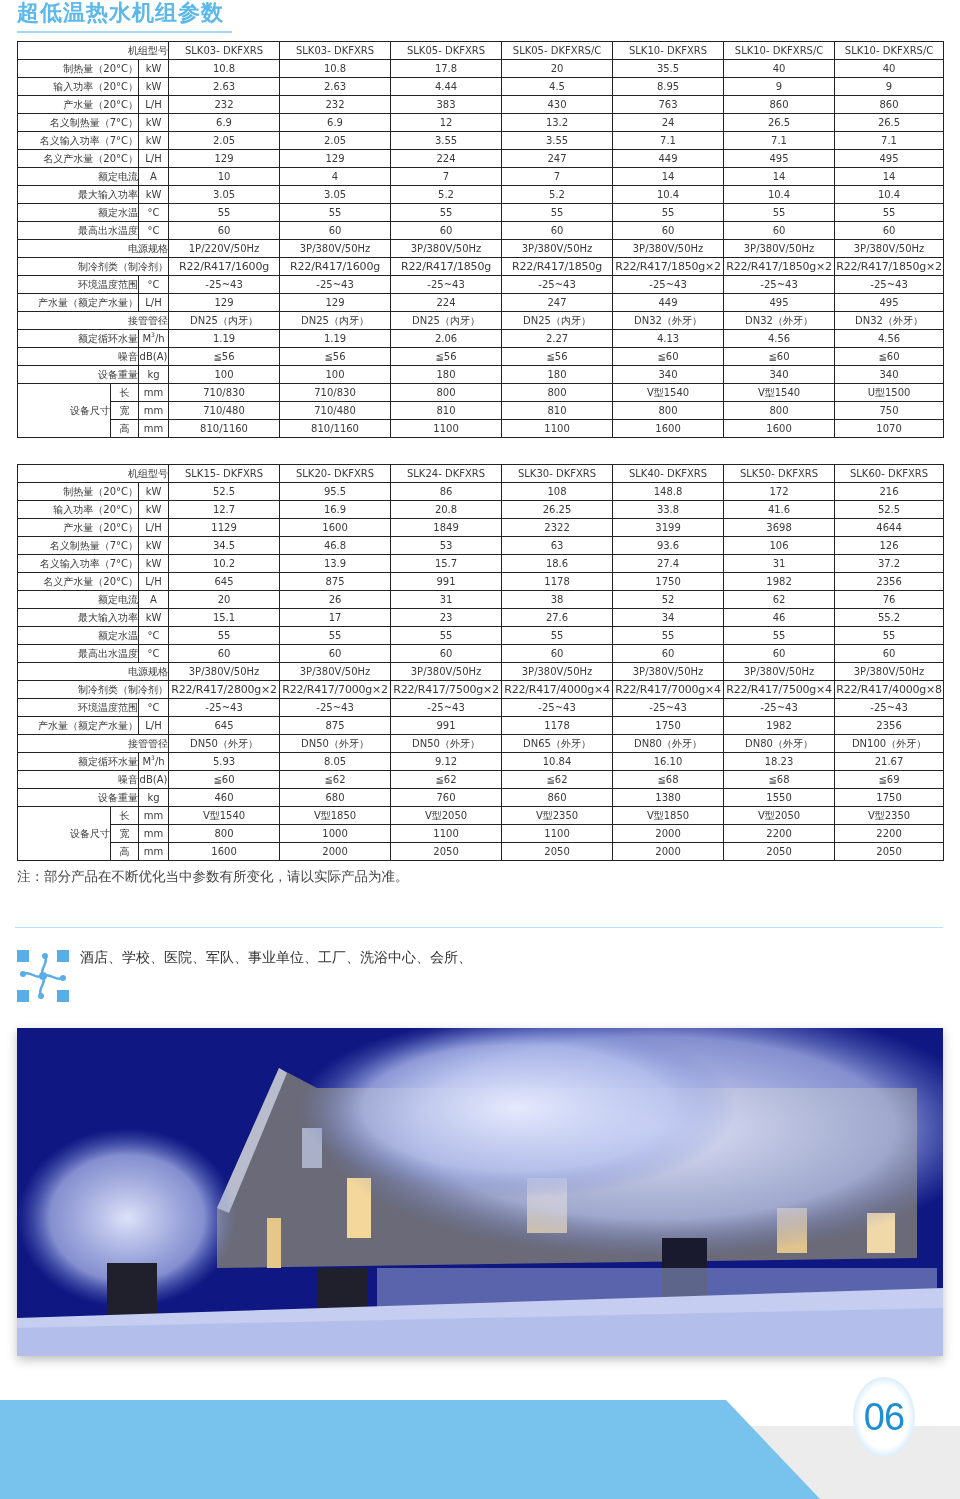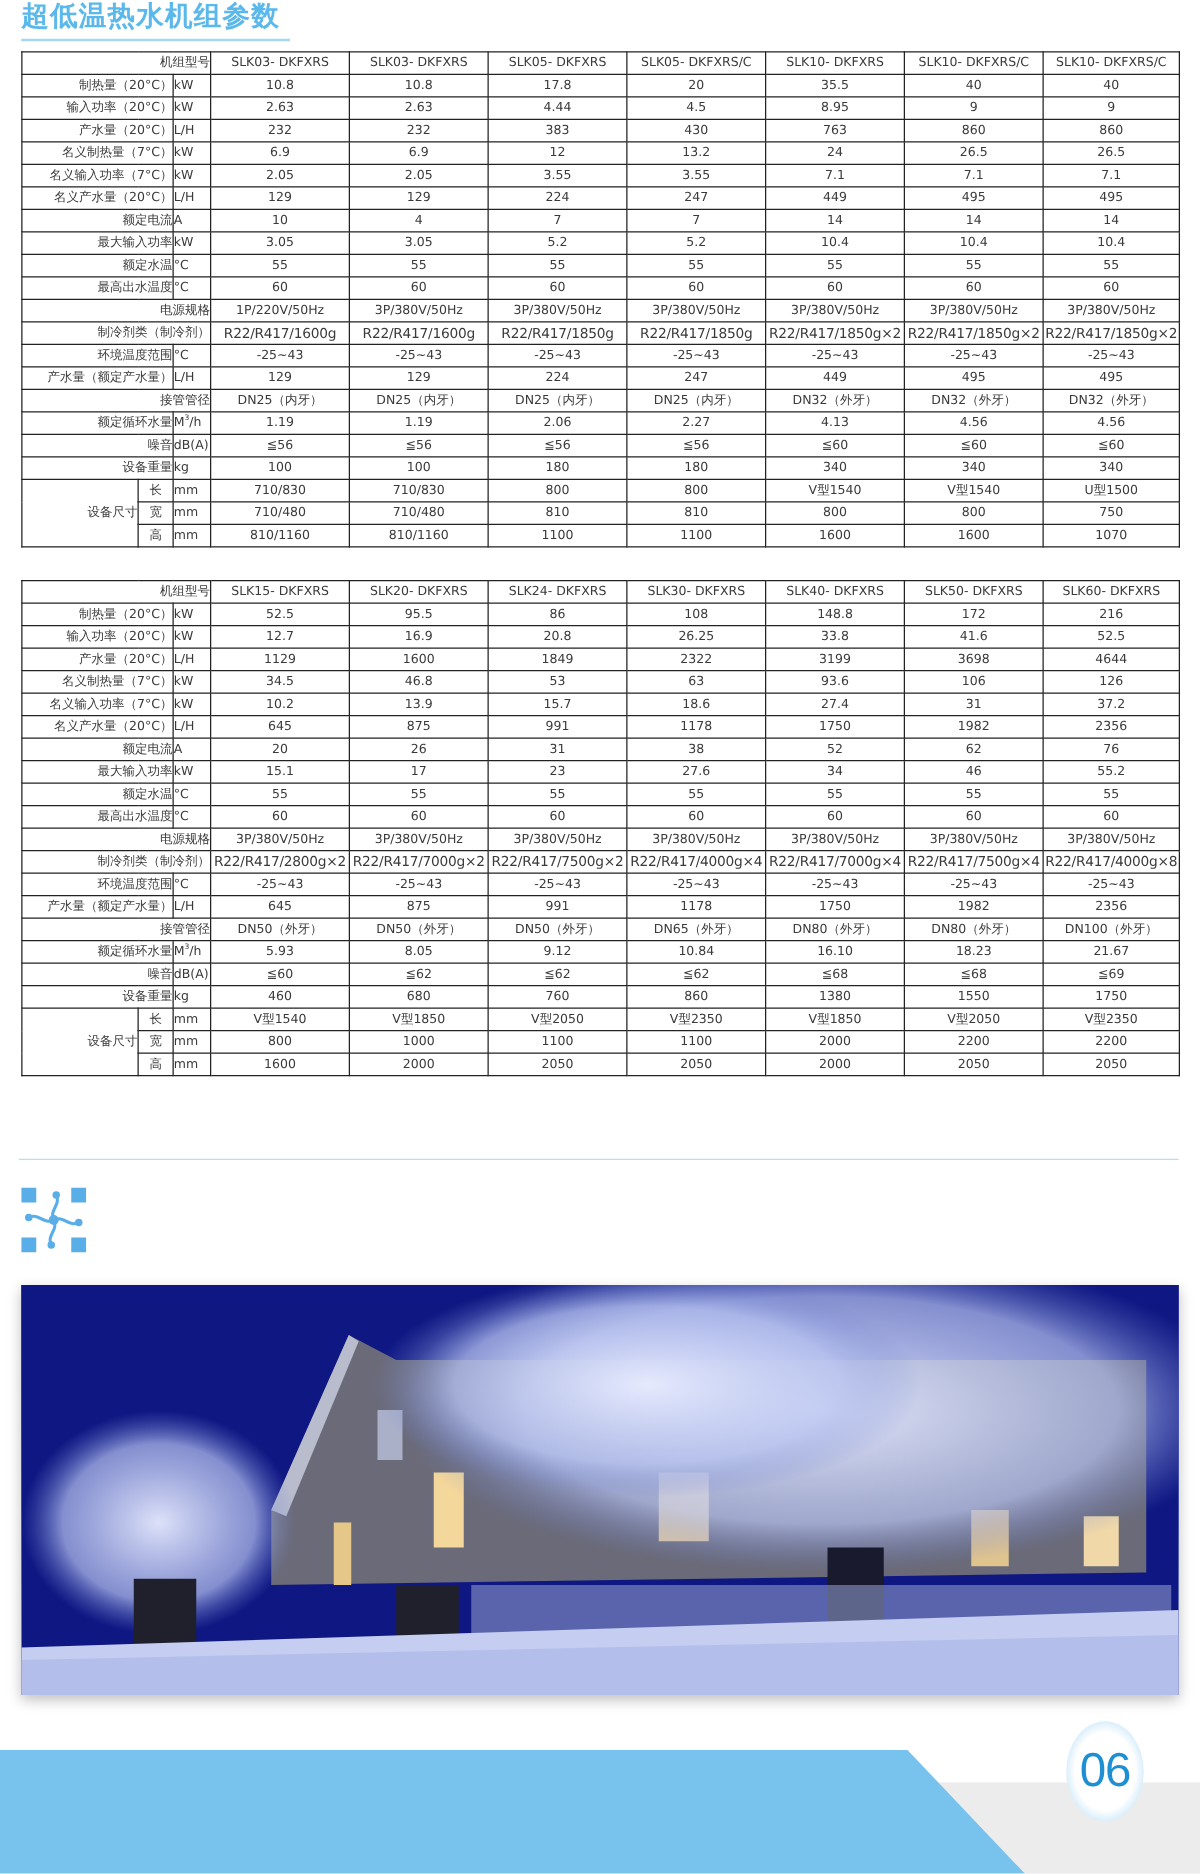--- a/index.html
+++ b/index.html
@@ -18,21 +18,21 @@
   table.spec {
     position: absolute; left: 17px; width: 926px;
     border-collapse: collapse; table-layout: fixed;
     font-size: 10px; color: #3a3a3a;
   }
   table.spec td {
     border: 1px solid #222; height: 18px; line-height: 16px;
     text-align: center; white-space: nowrap; overflow: hidden; padding: 0;
   }
   table.spec td.lbl { text-align: right; padding-left: 3px; }
-  table.spec td.unit { text-align: left; }
+  table.spec td.unit { text-align: center; }
   table.spec td.dimlbl { text-align: right; }
   table.spec td.ref { font-size: 11px; letter-spacing: -0.2px; }
   sup { font-size: 6px; vertical-align: top; line-height: 8px; }
 
   #table1 { top: 41px; }
   #table2 { top: 464px; }
 
   .notes { position: absolute; left: 17px; top: 866px; font-size: 13.5px; color: #444; line-height: 21px; }
 
   .sep-rule { position: absolute; left: 15px; top: 927px; width: 928px; height: 1px; background: #b9defa; }
@@ -578,20 +578,21 @@
         <td>2050</td>
         <td>2050</td>
         <td>2000</td>
         <td>2050</td>
         <td>2050</td>
       </tr>
     </tbody>
 </table>
 
 <div class="notes">
+  <div>注：部分产品在不断优化当中参数有所变化，请以实际产品为准。</div>
 </div>
 
 <div class="sep-rule"></div>
 
 <div class="app-icon">
   <svg width="52" height="52" viewBox="0 0 52 52">
     <rect x="0" y="0" width="12" height="12" fill="#5aaee8"></rect>
     <rect x="40" y="0" width="12" height="12" fill="#5aaee8"></rect>
     <rect x="0" y="40" width="12" height="12" fill="#5aaee8"></rect>
     <rect x="40" y="40" width="12" height="12" fill="#5aaee8"></rect>
@@ -602,20 +603,21 @@
       <path d="M26 26 C 18 30, 14 20, 6 24"></path>
     </g>
     <circle cx="26" cy="26" r="4" fill="#5aaee8"></circle>
     <circle cx="28" cy="6" r="3" fill="#5aaee8"></circle>
     <circle cx="46" cy="28" r="3" fill="#5aaee8"></circle>
     <circle cx="24" cy="46" r="3" fill="#5aaee8"></circle>
     <circle cx="6" cy="24" r="3" fill="#5aaee8"></circle>
   </svg>
 </div>
 <div class="app-text">
+  <div>酒店、学校、医院、军队、事业单位、工厂、洗浴中心、会所、</div>
 </div>
 
 <div class="photo">
   <svg width="926" height="328" viewBox="0 0 926 328" preserveAspectRatio="none">
     <defs>
       <radialGradient id="frost" cx="50%" cy="50%" r="50%">
         <stop offset="0%" stop-color="#e8ecff" stop-opacity="0.95"></stop>
         <stop offset="70%" stop-color="#b6c2f0" stop-opacity="0.7"></stop>
         <stop offset="100%" stop-color="#6d80d0" stop-opacity="0"></stop>
       </radialGradient>

